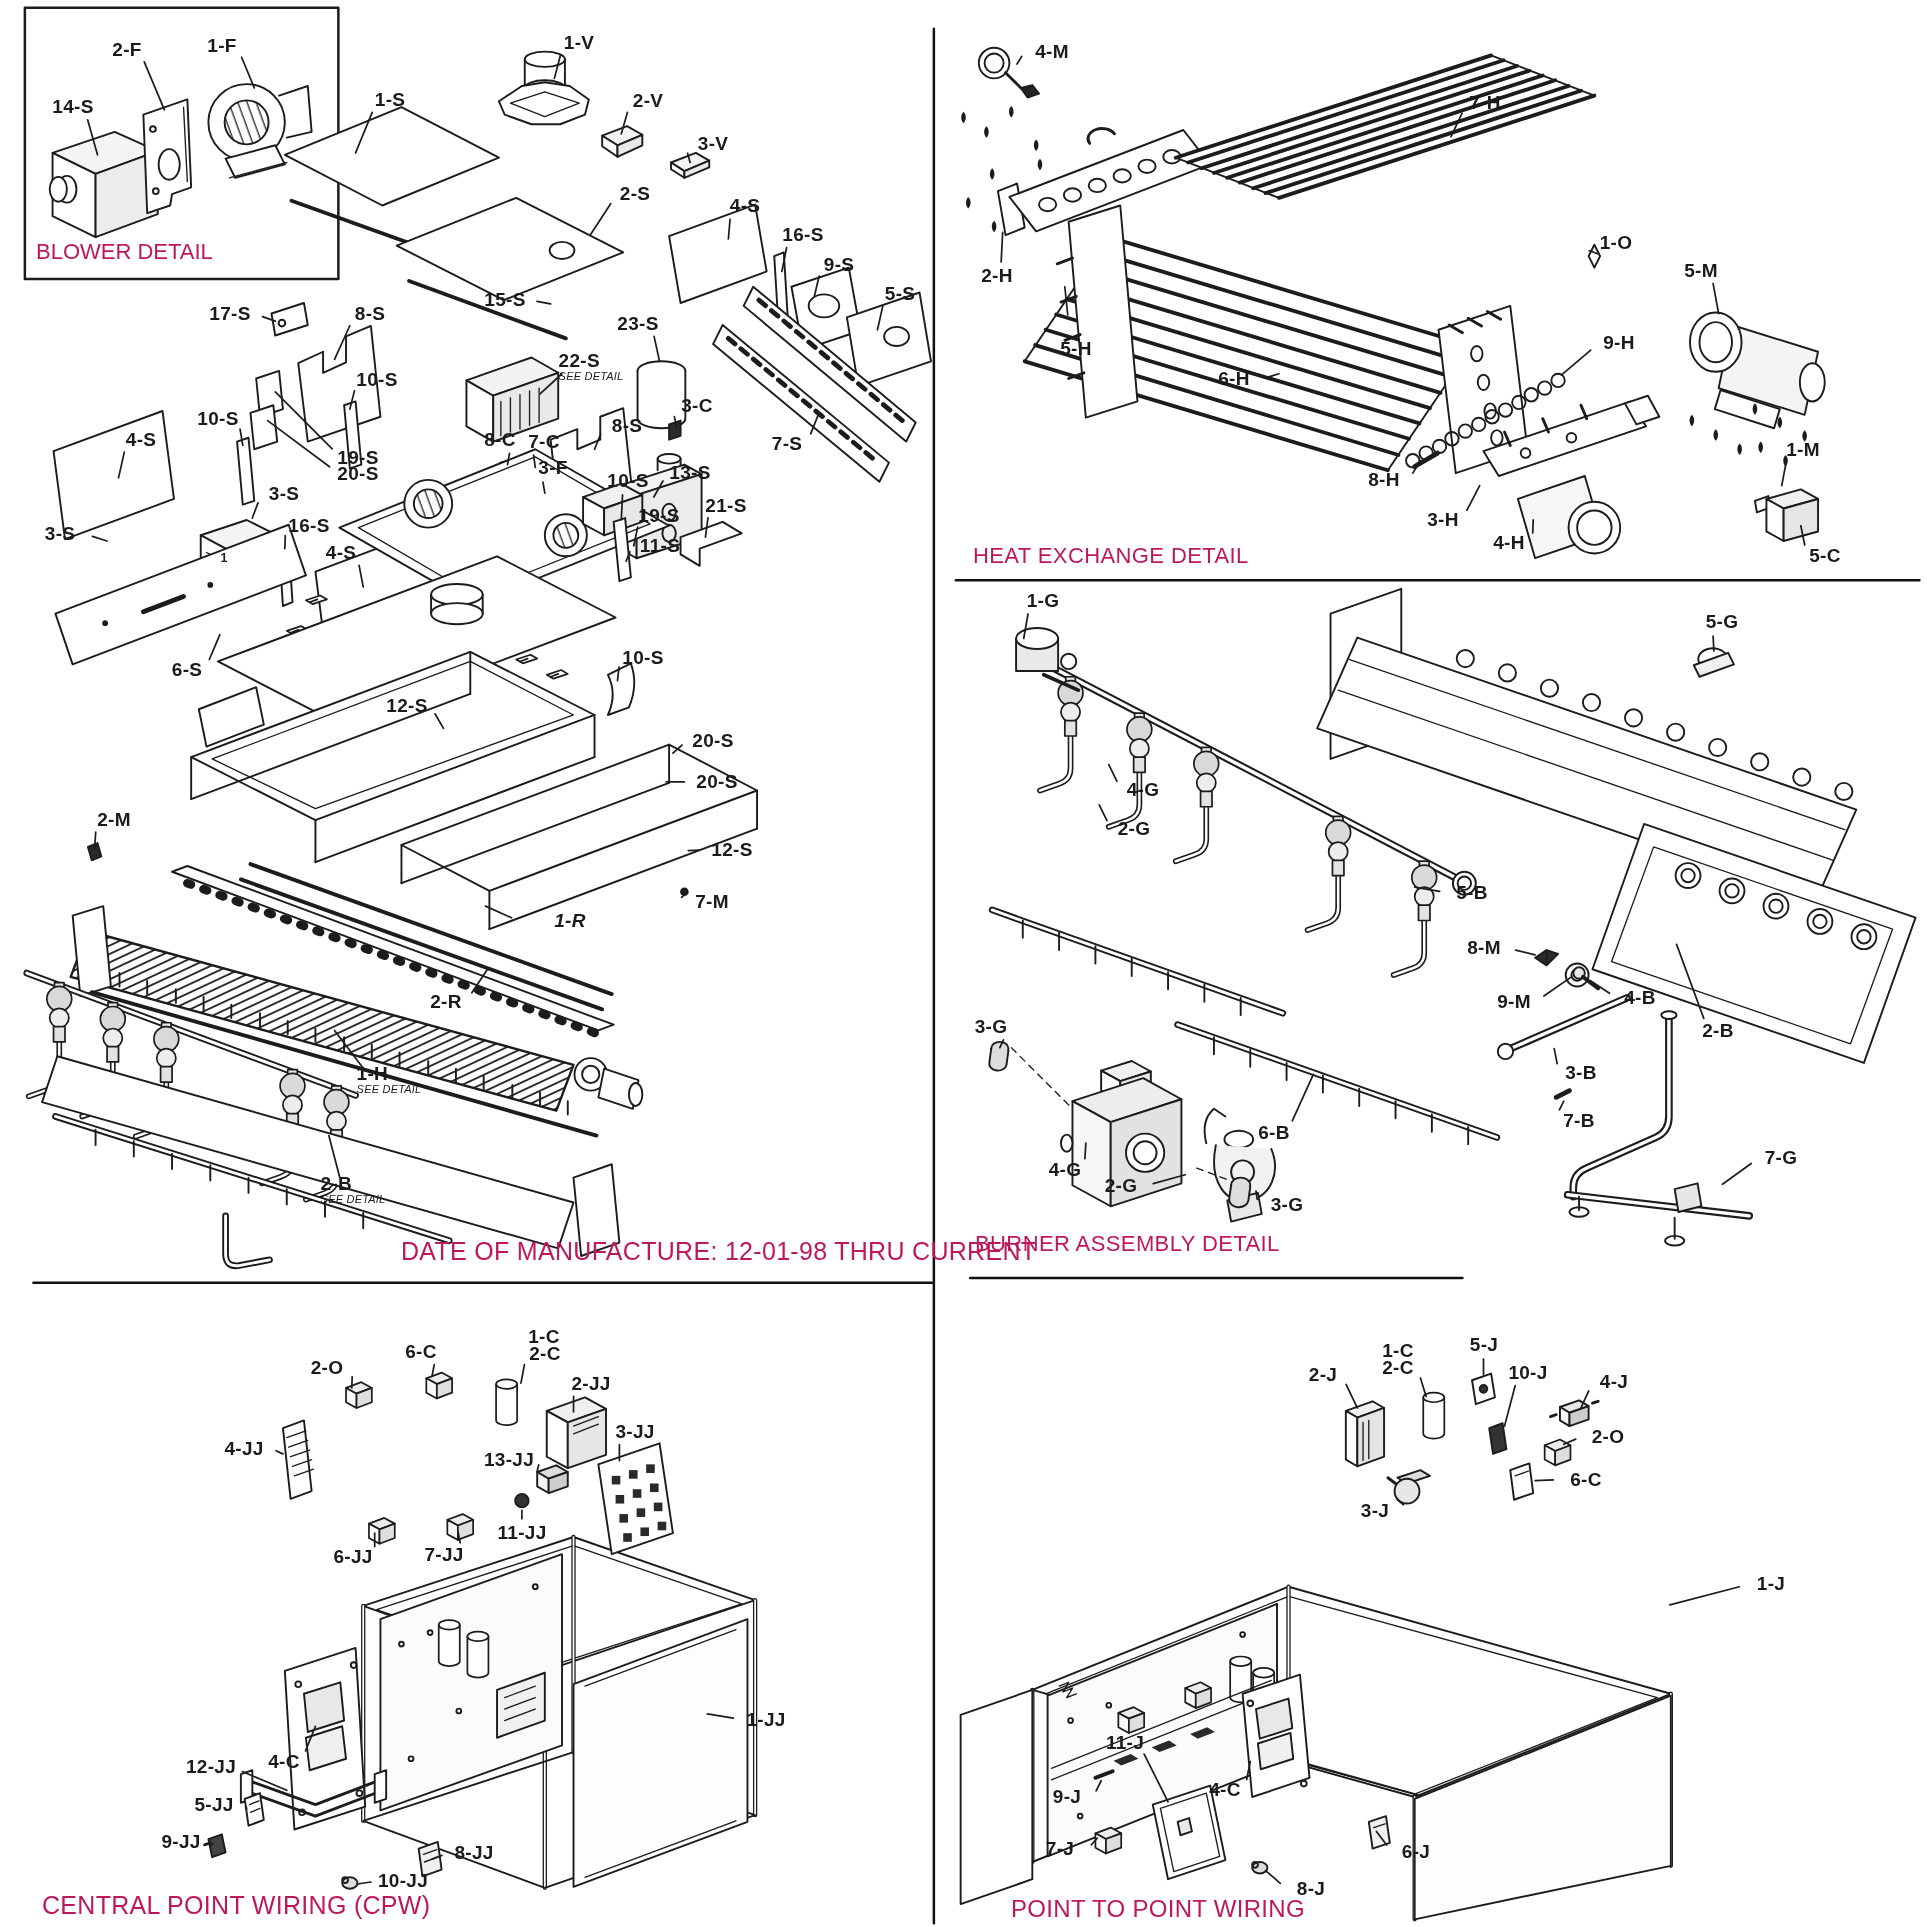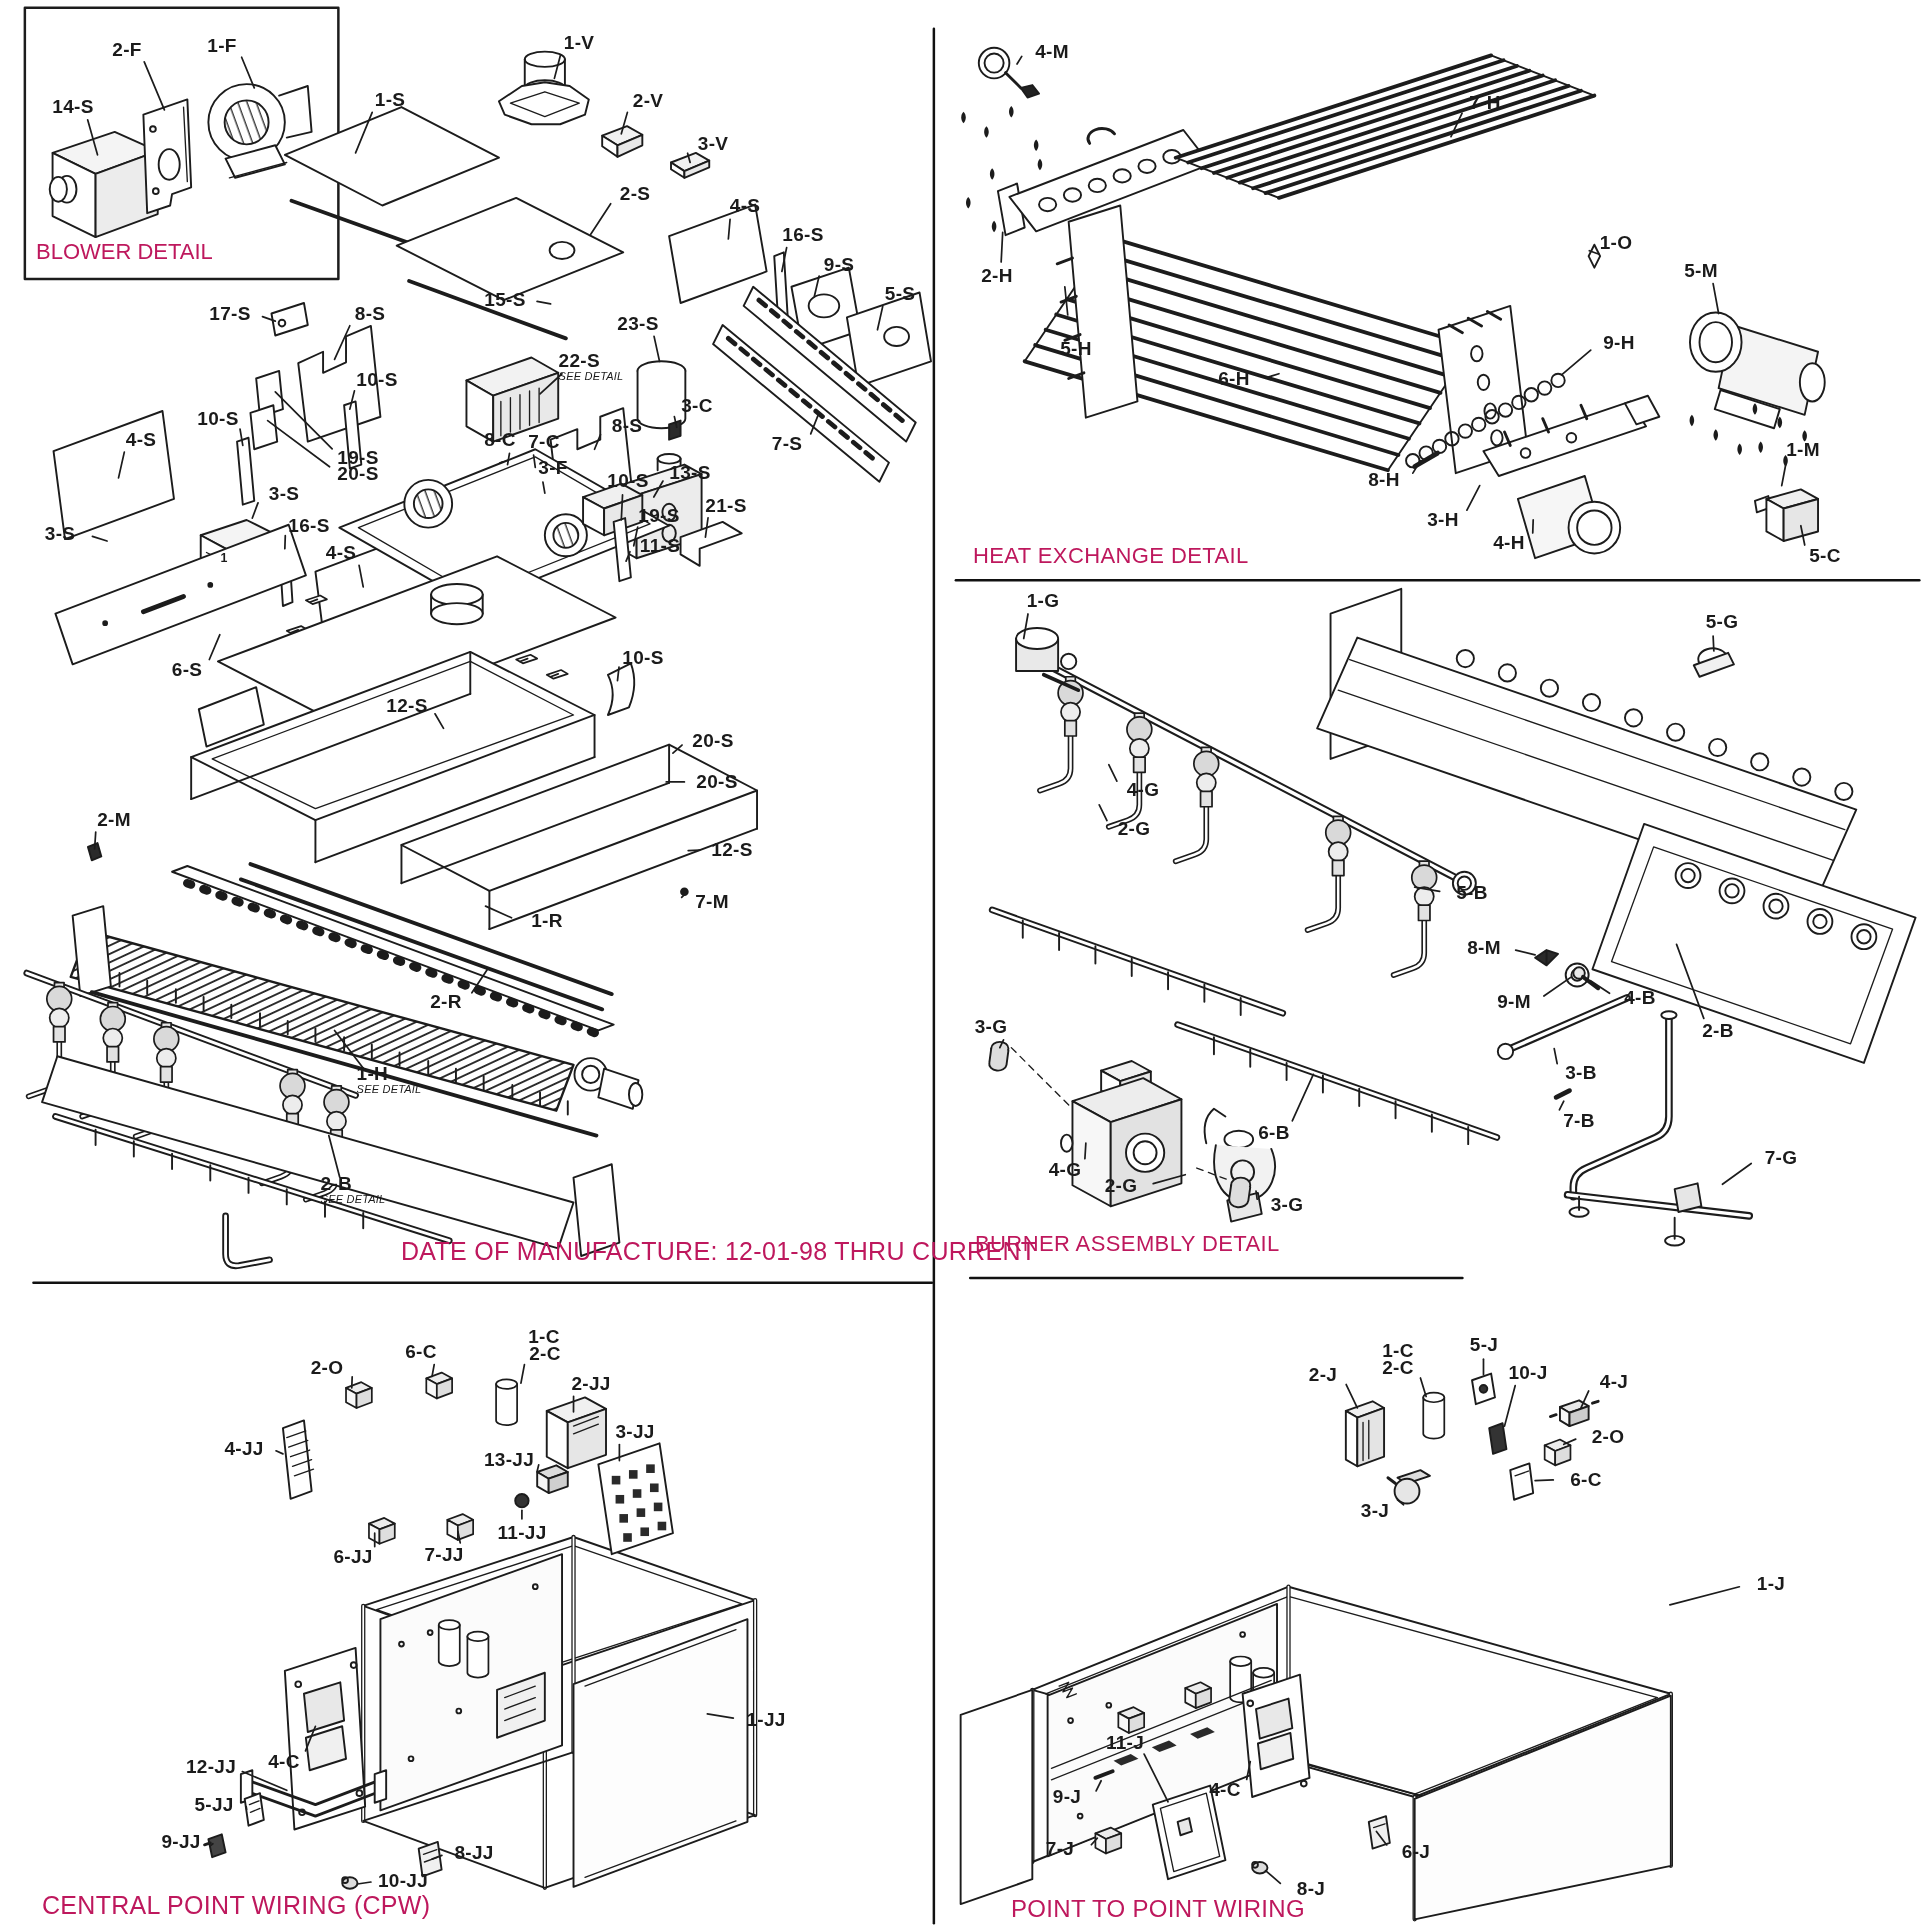--- a/index.html
+++ b/index.html
@@ -907,21 +907,21 @@
       </div>
       <div class="part-label" style="left: 717px; top: 782px;">
         <span class="num">20-S</span>
       </div>
       <div class="part-label" style="left: 732px; top: 850px;">
         <span class="num">12-S</span>
       </div>
       <div class="part-label" style="left: 712px; top: 902px;">
         <span class="num">7-M</span>
       </div>
-      <div class="part-label" style="left: 547px; top: 921px;">
+      <div class="part-label" style="left: 570px; top: 921px; font-style: italic;">
         <span class="num">1-R</span>
       </div>
       <div class="part-label" style="left: 114px; top: 820px;">
         <span class="num">2-M</span>
       </div>
       <div class="part-label" style="left: 446px; top: 1002px;">
         <span class="num">2-R</span>
       </div>
       <div class="part-label" style="left: 389px; top: 1080px;">
         <span class="num">1-H</span>

